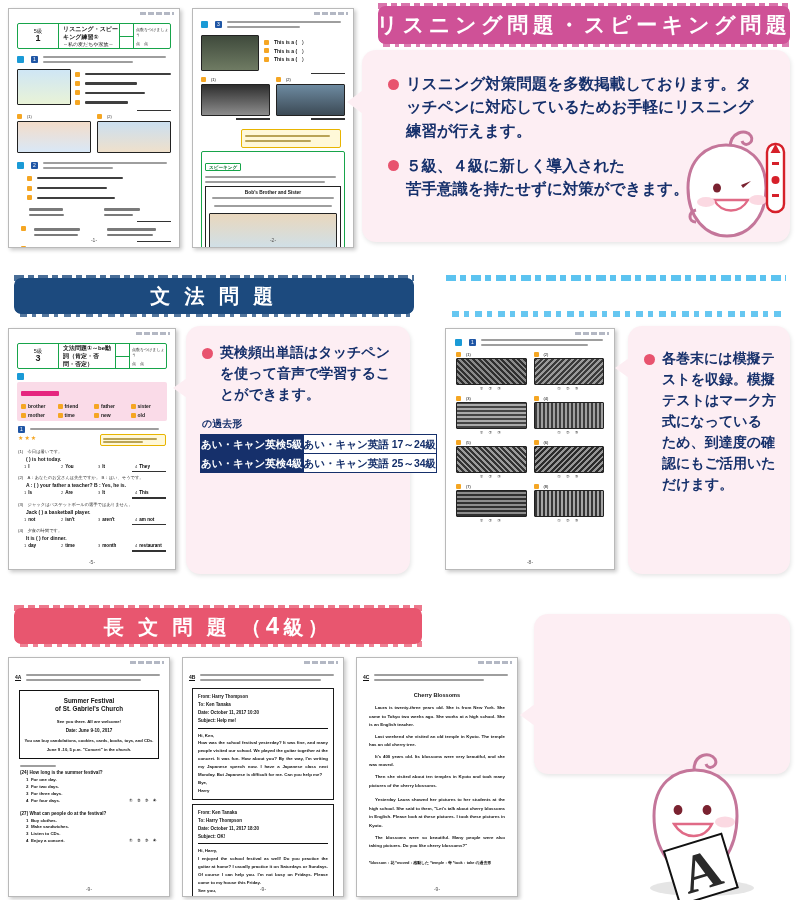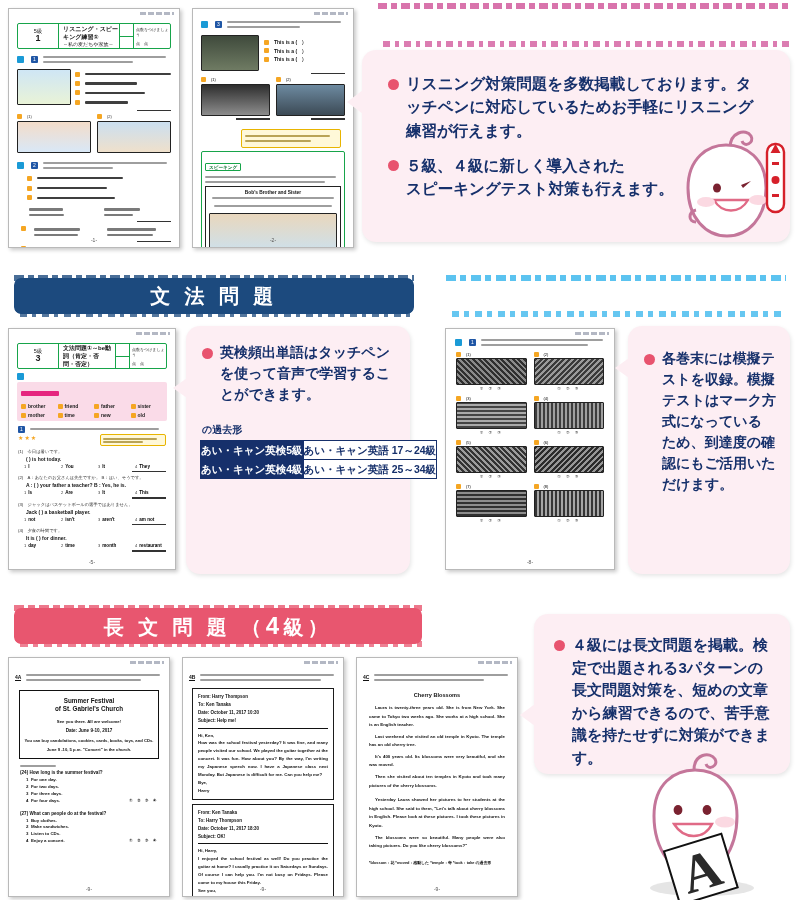--- a/index.html
+++ b/index.html
@@ -308,32 +308,35 @@
             <div class="tline sm" style="width:92%"></div>
           </div>
           <div class="illus" style="height:40px;margin-top:3px;background:linear-gradient(#e9d7bd,#cbe1ef);"></div>
         </div>
         
       </div>
       <div class="sh-foot">-2-</div>
     </div>
   </div>
 
+  <div class="banner" style="left:378px;top:6px;width:412px;height:38px;background:#cf5197;font-size:21px;">
+    <span class="bn-txt">リスニング問題・スピーキング問題</span>
+  </div>
 
   <div style="position:absolute;left:378px;top:3px;width:412px;height:6px;
      background:repeating-linear-gradient(90deg,#cf5197 0 9px,transparent 9px 13px,#cf5197 13px 19px,transparent 19px 23px);opacity:.8;"></div>
   <div style="position:absolute;left:378px;top:41px;width:412px;height:6px;
      background:repeating-linear-gradient(90deg,transparent 0 5px,#cf5197 5px 12px,transparent 12px 17px,#cf5197 17px 21px);opacity:.75;"></div>
 
   <div class="balloon" style="left:362px;top:50px;width:428px;height:192px;padding:22px 24px;">
     <div class="tail" style="left:-15px;top:40px;border-top:12px solid transparent;border-bottom:12px solid transparent;border-right:16px solid #fdeef3;"></div>
     <ul class="bl-list" style="font-size:15.5px;">
       <li><span>リスニング対策問題を多数掲載しております。タッチペンに対応しているためお手軽にリスニング練習が行えます。</span></li>
       <li><span style="white-space:pre-line">５級、４級に新しく導入された
-スピーキングテスト対策も行えます。</span></li>
+苦手意識を持たせずに対策ができます。</span></li>
     </ul>
   </div>
 
   <div class="mascot" style="left:648px;top:118px;width:150px;height:128px;">
     <svg width="150" height="128" viewBox="0 0 150 128">
       <path d="M82 30 C82 14,98 10,103 18 C107 25,96 30,94 23" fill="none" stroke="#c4769a" stroke-width="3"></path>
       <path d="M40 70 C40 40,60 27,78 27 C98 27,118 40,118 70 C118 100,100 118,79 118 C58 118,40 100,40 70 Z" fill="#fff" stroke="#c4769a" stroke-width="3"></path>
       <ellipse cx="69" cy="70" rx="4" ry="4.6" fill="#7a2230"></ellipse>
       <path d="M93 67 l10 -4 l-8 7 z" fill="#7a2230"></path>
       <path d="M66 82 C74 96,92 96,100 82 Z" fill="#fff" stroke="#e06a86" stroke-width="2.4"></path>
@@ -532,21 +535,21 @@
           <div class="ans-line"></div>
         </div>
       </div>
       <div class="sh-foot">-5-</div>
     </div>
   </div>
 
   <div class="balloon" style="left:186px;top:326px;width:224px;height:248px;padding:16px 14px 12px 14px;">
     <div class="tail" style="left:-13px;top:52px;border-top:10px solid transparent;border-bottom:10px solid transparent;border-right:14px solid #fdeef3;"></div>
     <ul class="bl-list" style="font-size:14px;">
-      <li style="margin-bottom:18px"><span>英検頻出単語はタッチペンを使って音声で学習することができます。</span></li>
+      <li style="margin-bottom:12px"><span>英検頻出単語はタッチペンを使って音声で学習することができます。</span></li>
     </ul>
     <div class="lv-cap">の過去形</div>
     <table class="lv-tbl">
       <tbody>
           <tr>
         <td class="k">あい・キャン英検5級</td>
         <td class="v">あい・キャン英語 17～24級</td>
       </tr>
       <tr>
         <td class="k">あい・キャン英検4級</td>
@@ -784,23 +787,20 @@
         <div style="text-indent:6px;margin-top:6px">Yesterday Laura showed her pictures to her students at the high school. She said to them, "Let's talk about cherry blossoms in English. Please look at these pictures. I took these pictures in Kyoto.</div>
         <div style="text-indent:6px;margin-top:3px">The blossoms were so beautiful. Many people were also taking pictures. Do you like cherry blossoms?"</div>
         <div style="margin-top:8px;font-size:3.9px">*blossom：花 *moved：感動した *temple：寺 *took：take の過去形</div>
       </div>
       <div class="sh-foot">-9-</div>
     </div>
   </div>
 
   <div class="balloon" style="left:534px;top:614px;width:256px;height:160px;padding:20px 18px;">
     <div class="tail" style="left:-14px;top:90px;border-top:11px solid transparent;border-bottom:11px solid transparent;border-right:15px solid #fdeef3;"></div>
-    <ul class="bl-list" style="font-size:15px;">
-      <li><span>４級には長文問題を掲載。検定で出題される3パターンの長文問題対策を、短めの文章から練習できるので、苦手意識を持たせずに対策ができます。</span></li>
-    </ul>
   </div>
 
   <div class="mascot" style="left:610px;top:748px;width:190px;height:150px;">
     <svg width="190" height="150" viewBox="0 0 190 150">
       <ellipse cx="92" cy="140" rx="52" ry="8" fill="#dcdcdc" opacity=".75"></ellipse>
       <path d="M84 22 C84 6,100 3,105 11 C109 18,98 23,96 16" fill="none" stroke="#c4769a" stroke-width="3"></path>
       <path d="M44 68 C44 36,64 22,85 22 C107 22,127 36,127 68 C127 102,108 128,86 128 C64 128,44 102,44 68 Z" fill="#fff" stroke="#c4769a" stroke-width="3"></path>
       <ellipse cx="68" cy="62" rx="4.4" ry="5" fill="#7a2230"></ellipse>
       <ellipse cx="97" cy="62" rx="4.4" ry="5" fill="#7a2230"></ellipse>
       <path d="M64 76 C74 92,94 92,102 76 Z" fill="#fff" stroke="#e06a86" stroke-width="2.4"></path>

